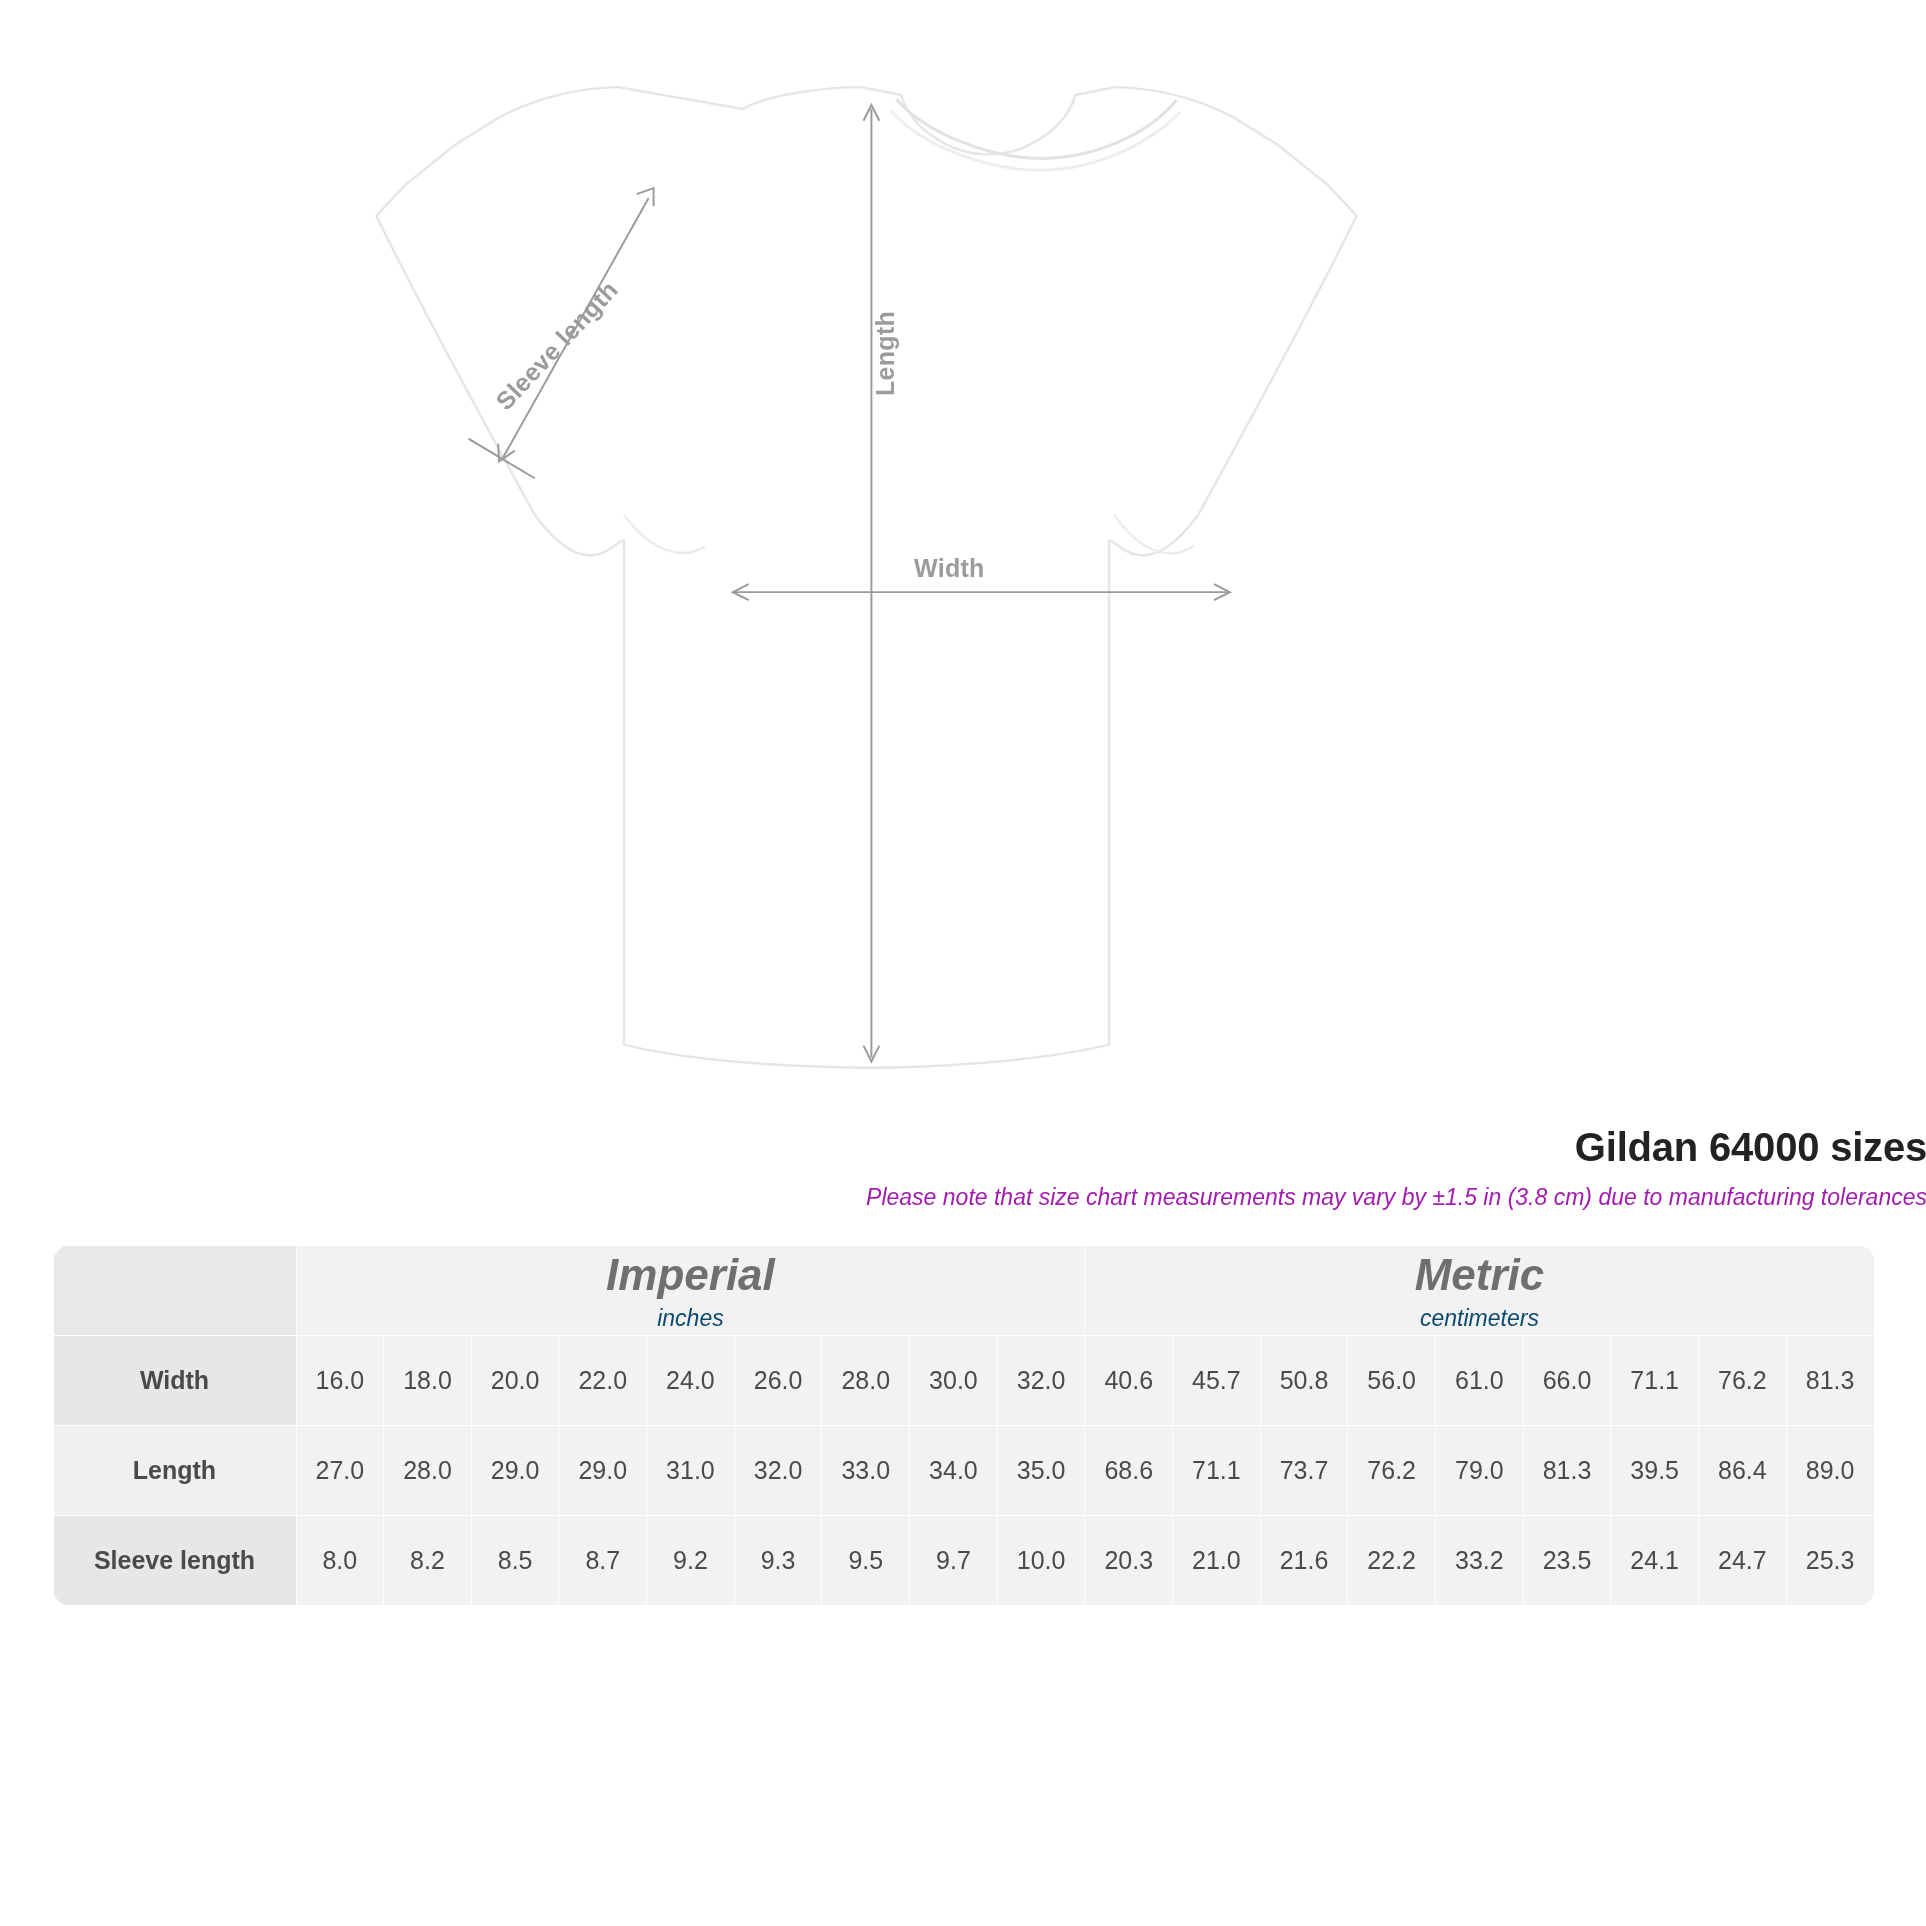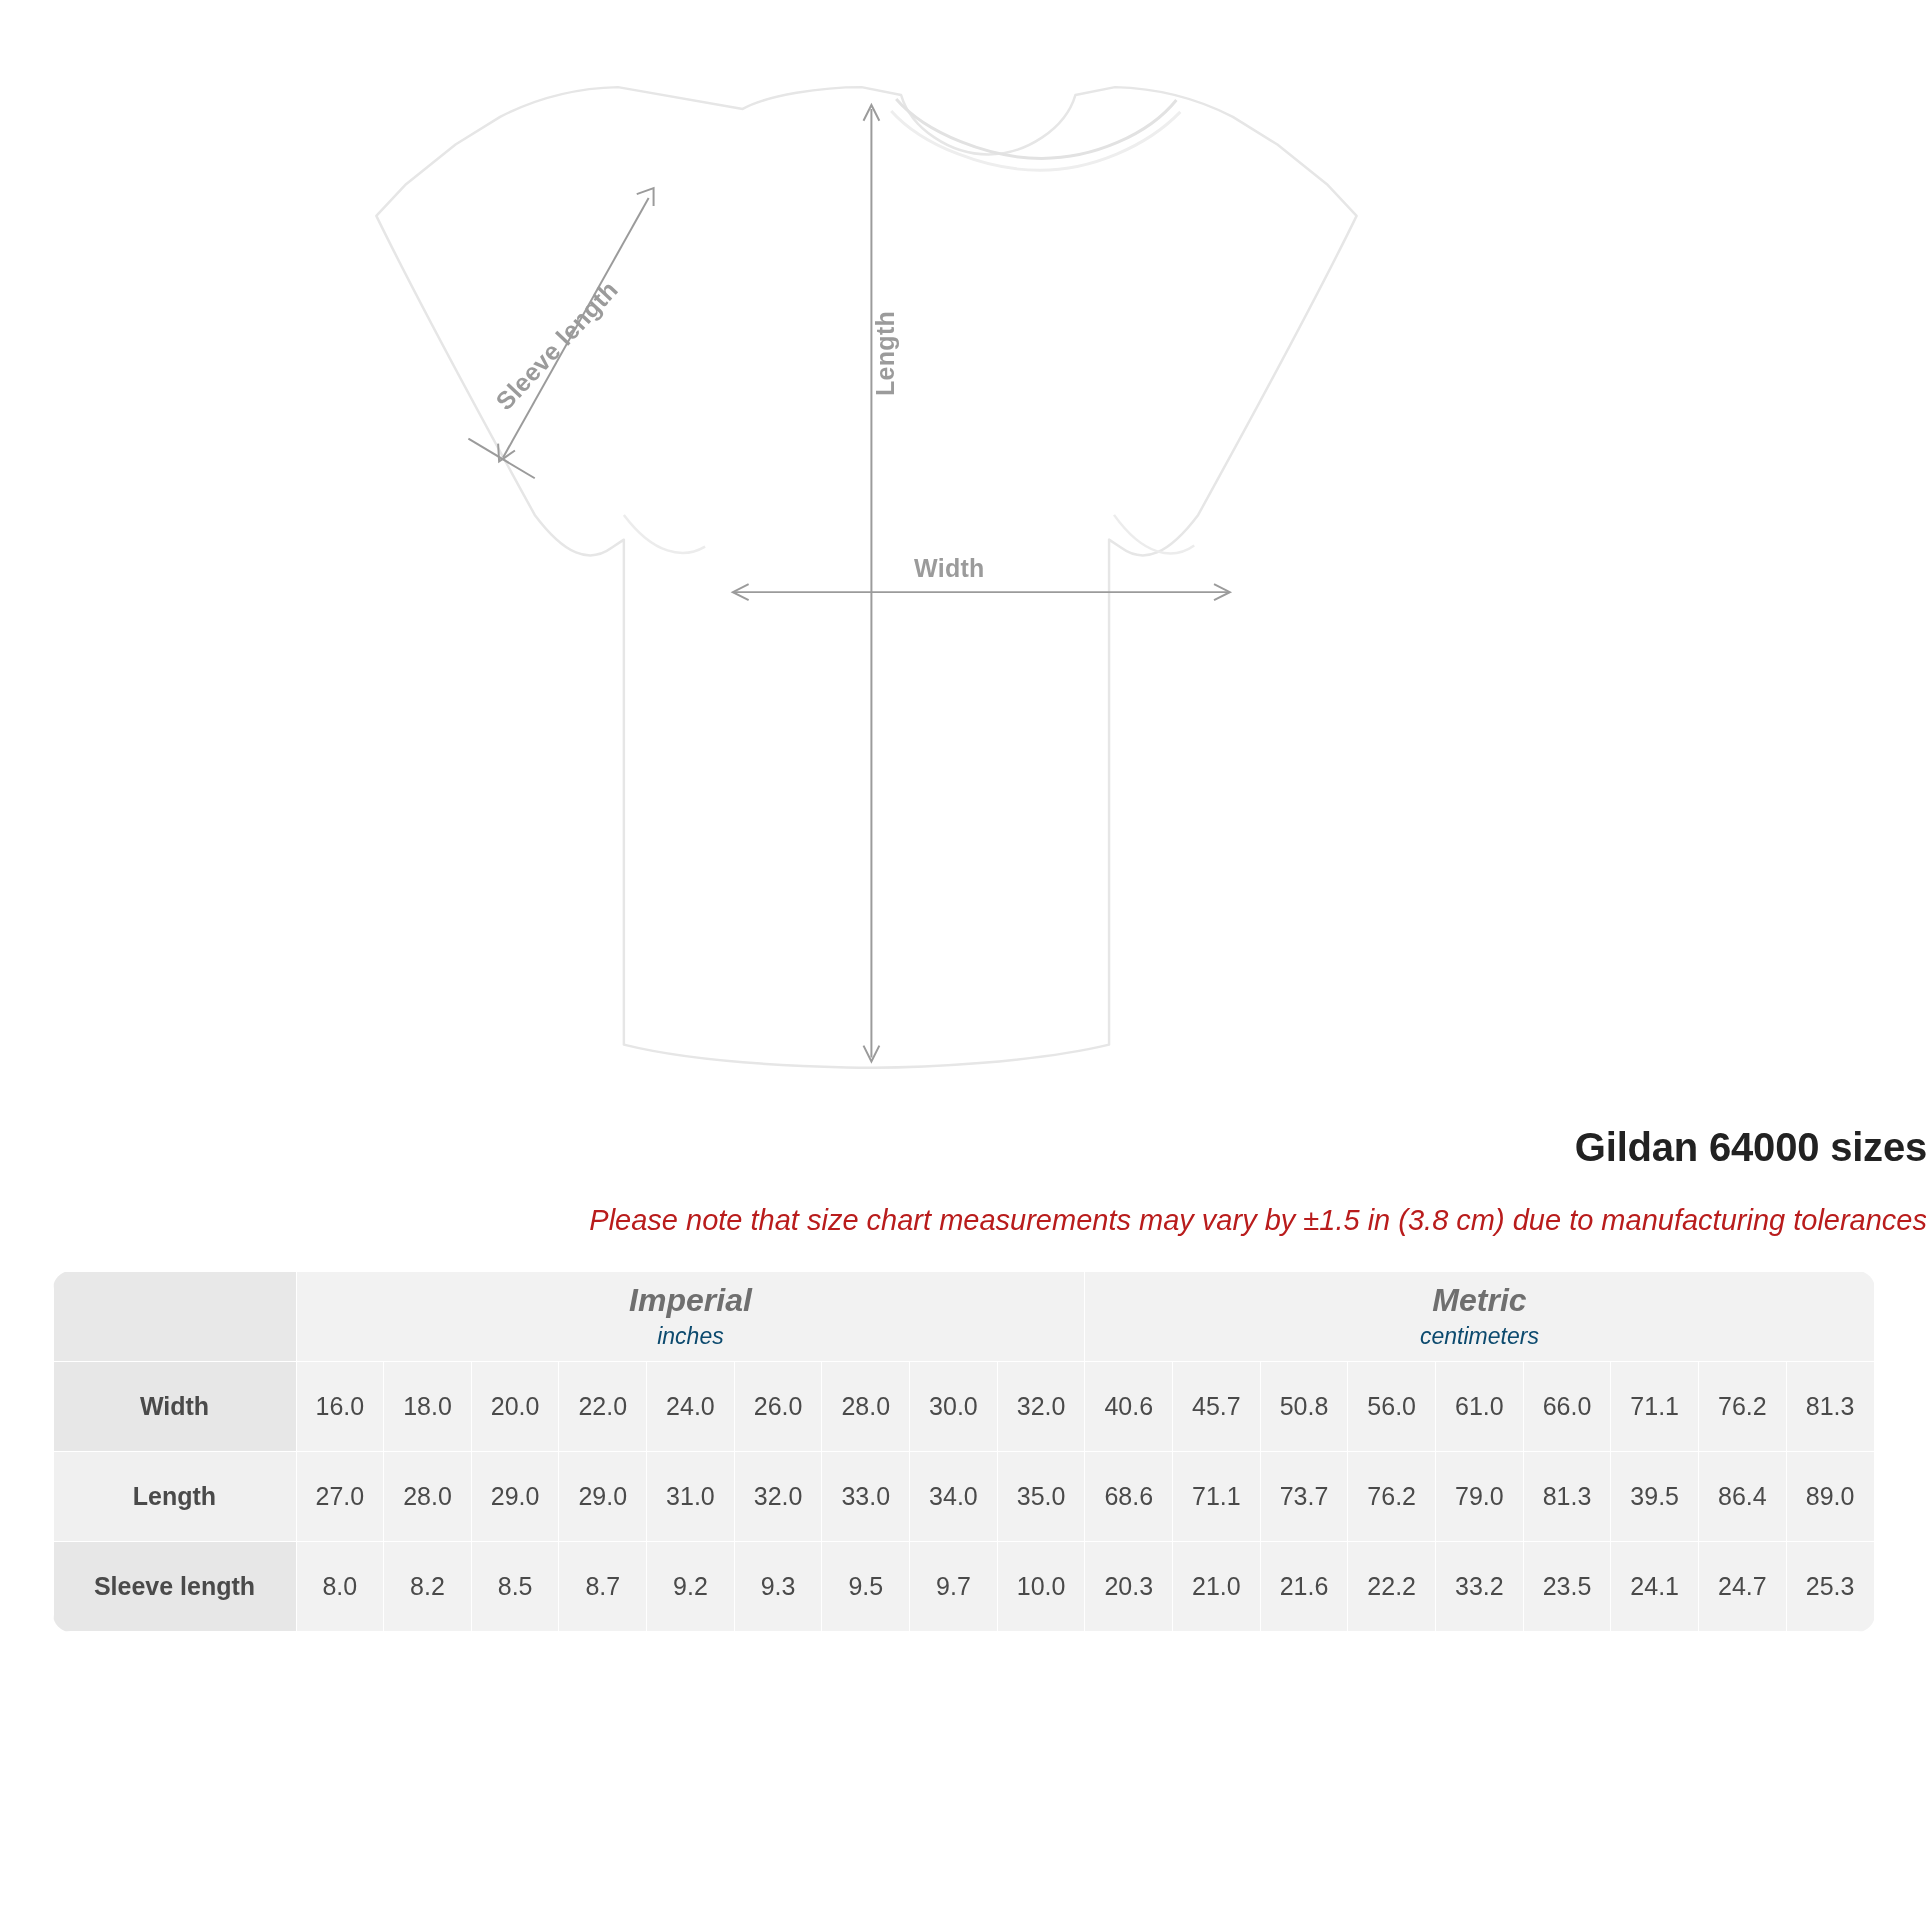--- a/index.html
+++ b/index.html
@@ -62,24 +62,24 @@
     text-align: right;
     margin-top: 16px;
   }
   .chart-title {
     font-size: 40px;
     font-weight: bold;
     color: #222222;
     letter-spacing: -0.2px;
   }
   .chart-note {
-    margin-top: 34px;
-    font-size: 29px;
+    margin-top: 14px;
+    font-size: 23px;
     font-style: italic;
-    color: #b91c1c;
+    color: #a21caf;
   }
 
   
   .table-wrap {
     margin: 34px auto 0 auto;
     width: 1822px;
     border-radius: 18px;
     overflow: hidden;
     background: #ffffff;
   }
@@ -96,21 +96,21 @@
     padding: 0;
     height: 89px;
     background: #f2f2f2;
   }
   .unit-header td {
     height: 129px;
     background: #e8e8e8;
     vertical-align: middle;
   }
   .unit-name {
-    font-size: 32px;
+    font-size: 44px;
     font-weight: bold;
     font-style: italic;
     color: #6f6f6f;
     line-height: 1.25;
   }
   .unit-sub {
     font-size: 23px;
     font-style: italic;
     color: #0c4a6e;
     line-height: 1.4;

